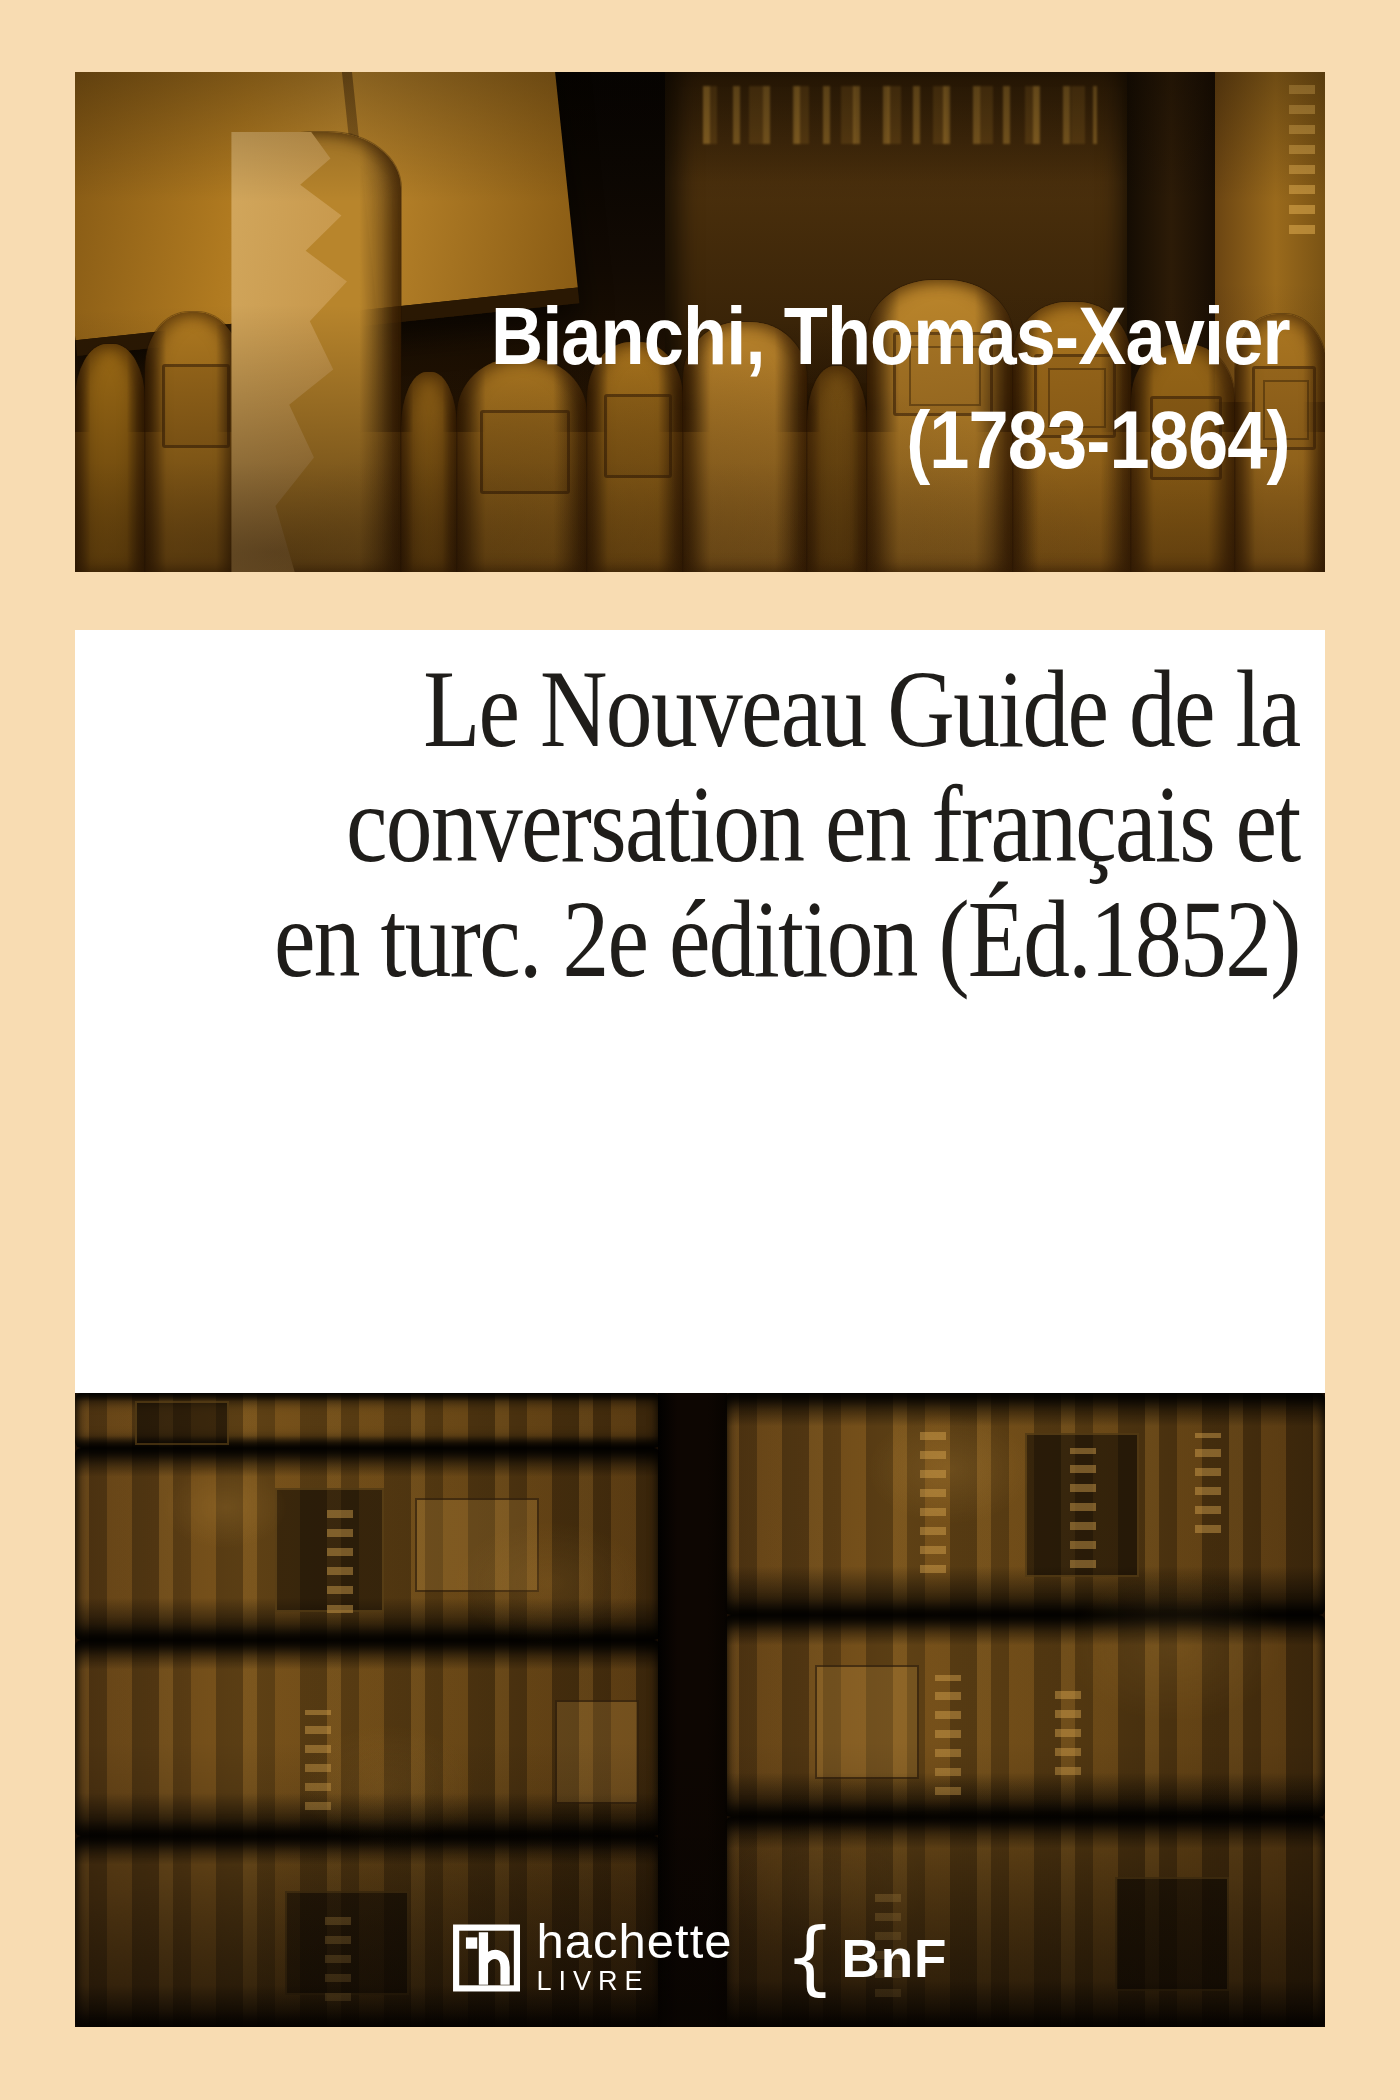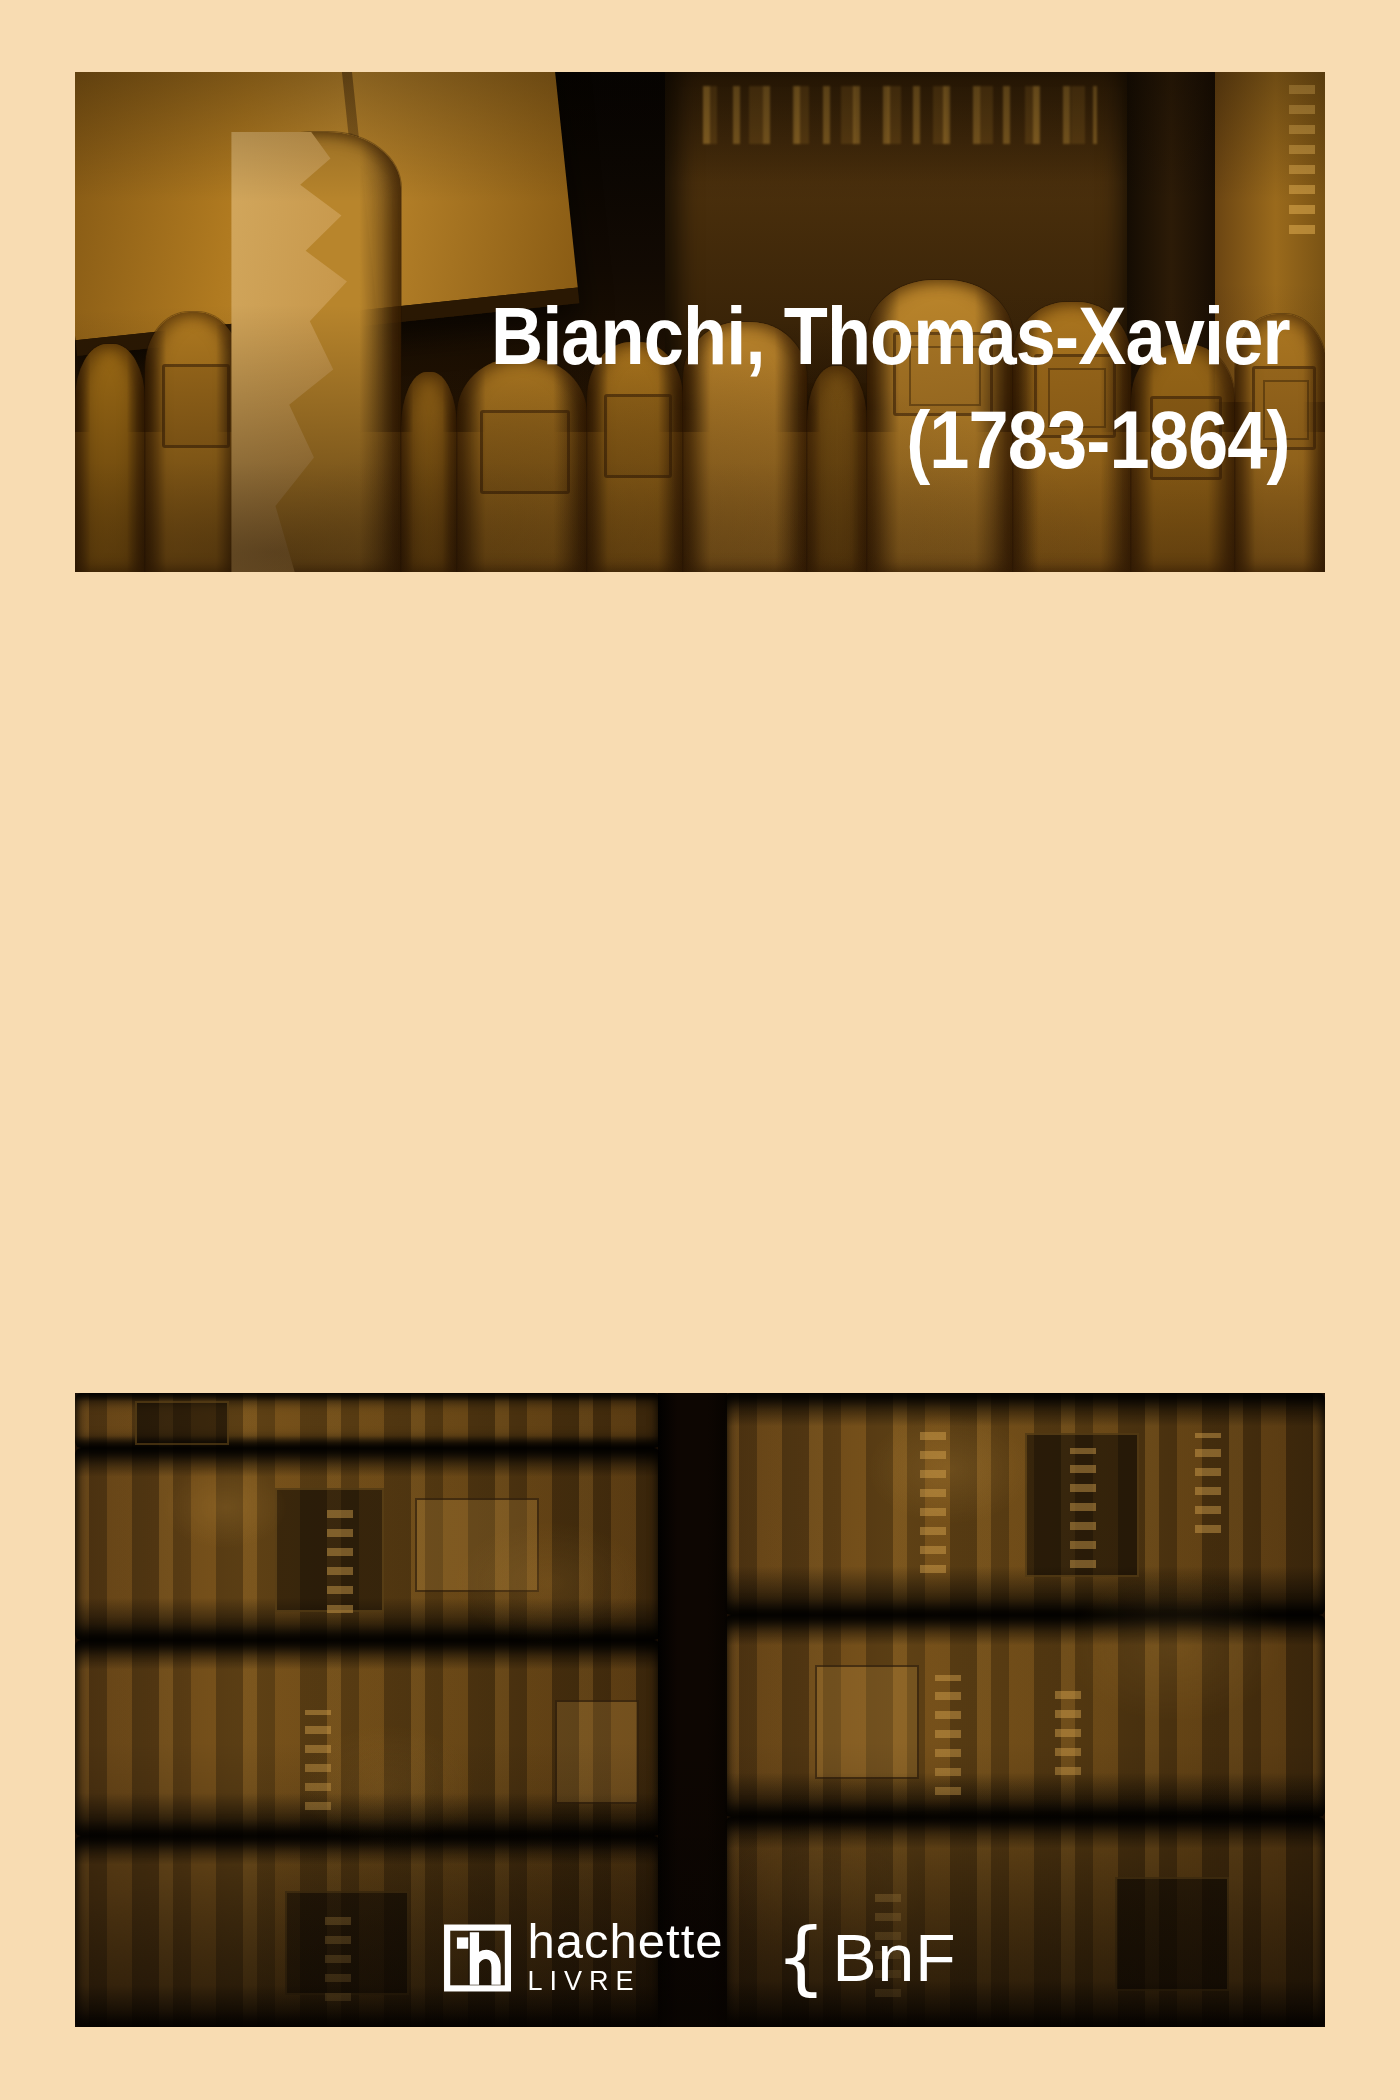--- a/index.html
+++ b/index.html
@@ -96,21 +96,21 @@
   
   .logos{position:absolute;left:50%;bottom:30px;transform:translateX(-50%);z-index:5;
     display:flex;align-items:center;color:#ffffff;}
   .hachette{display:flex;align-items:center;}
   .hachette-text{margin-left:16px;}
   .hachette-name{font-size:49px;line-height:44px;letter-spacing:1px;font-weight:normal;}
   .hachette-sub{font-size:27px;letter-spacing:7px;margin-top:3px;font-weight:normal;}
   .bnf{display:flex;align-items:center;margin-left:52px;}
   .bnf-brace{font-size:80px;font-weight:normal;line-height:70px;margin-right:6px;
     font-family:"DejaVu Sans","Liberation Sans",sans-serif;}
-  .bnf-text{font-size:66px;font-weight:normal;letter-spacing:1px;}
+  .bnf-text{font-size:53px;font-weight:bold;letter-spacing:1px;}
 </style>
 </head>
 <body>
 
 <div class="cover">
 
   <div class="photo top-photo">
     <div class="shelf-bg"></div>
     <div class="big-book bb-a">
         <div class="crease"></div>
@@ -149,20 +149,27 @@
         </div>
       </div>
     <div class="vignette"></div>
 
     <div class="author-block">
       <div class="author-line">Bianchi, Thomas-Xavier</div>
       <div class="author-line">(1783-1864)</div>
     </div>
   </div>
 
+  <div class="title-band">
+    <div class="title-text">
+      <div class="t-line">Le Nouveau Guide de la</div>
+      <div class="t-line">conversation en français et</div>
+      <div class="t-line">en turc. 2e édition (Éd.1852)</div>
+    </div>
+  </div>
 
   <div class="photo bottom-photo">
     <div class="col col-left" id="col-left">
         <div class="row" style="top: 0px; height: 55px;">
           <div class="plate dark" style="left: 60px; top: 8px; width: 90px; height: 40px;"></div>
         </div>
         <div class="row" style="top: 55px; height: 192px;">
           <div class="plate dark" style="left: 200px; top: 40px; width: 105px; height: 120px;"></div>
           <div class="plate" style="left: 340px; top: 50px; width: 120px; height: 90px;"></div>
           <div class="goldmark" style="left: 252px; top: 55px; height: 110px;"></div>

